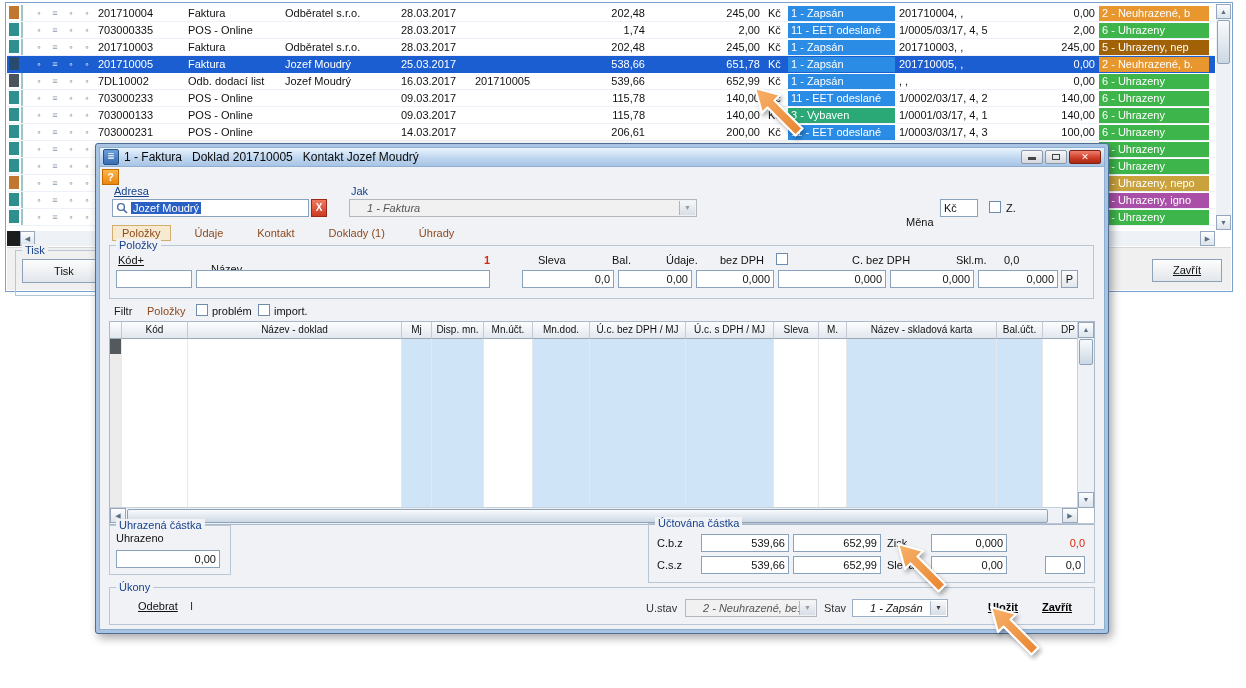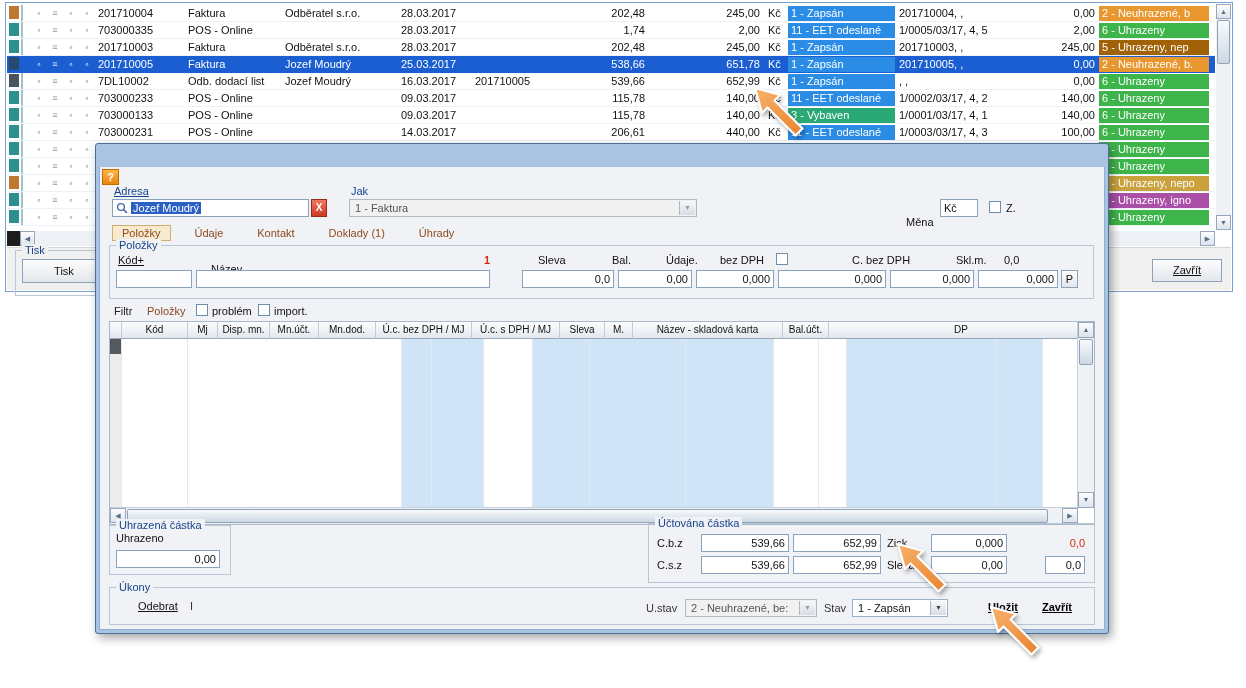--- a/index.html
+++ b/index.html
@@ -80,21 +80,21 @@
   .fld{position:absolute;height:18px;background:#fff;border:1px solid #89a3be;box-sizing:border-box;
        display:flex;align-items:center;padding:0 3px;overflow:hidden;}
   .fld.num{justify-content:flex-end;}
   .selval{background:#2a5fc4;color:#fff;padding:0 2px;}
   .mag{flex:none;margin-right:3px;}
   .xbtn{position:absolute;width:16px;height:18px;box-sizing:border-box;border:1px solid #992a18;
         background:linear-gradient(#f07860,#cc3a22);color:#fff;font-weight:bold;font-size:10px;
         text-align:center;line-height:16px;}
   .xbtn::before{content:"X";}
   .combo{position:absolute;height:18px;box-sizing:border-box;border:1px solid #9ab0c6;background:#fff;
-         display:flex;align-items:center;padding:0 18px 0 5px;overflow:hidden;white-space:nowrap;}
+         display:flex;align-items:center;padding:0 18px 0 17px;overflow:hidden;white-space:nowrap;font-style:italic;}
   .combo .ca{position:absolute;right:1px;top:1px;bottom:1px;width:15px;
              background:linear-gradient(#f5f7f9,#d8dee6);border-left:1px solid #a8b8c8;
              text-align:center;font-size:7px;line-height:14px;color:#444;}
   .combo .ca::before{content:"▼";}
   .combo.dis{background:#f1f1f1;color:#555;border-color:#b2b8c0;}
   .combo.dis .ca{color:#999;}
   .chk{position:absolute;width:12px;height:12px;background:#fff;border:1px solid #6e8cac;box-sizing:border-box;}
   #tabs{position:absolute;left:12px;top:57px;display:flex;gap:14px;height:18px;align-items:center;}
   .tab{padding:2px 10px;color:#8c4a1e;white-space:nowrap;}
   .tab.sel{background:#f7ead0;border:1px solid #d2ae6e;padding:1px 9px;}
@@ -319,21 +319,21 @@
           <div class="cell c-icon">∘</div>
           <div class="cell c-icon">≡</div>
           <div class="cell c-icon">∘</div>
           <div class="cell c-icon">∘</div>
           <div class="cell c-doc">703000231</div>
           <div class="cell c-type">POS - Online</div>
           <div class="cell c-contact"></div>
           <div class="cell c-date">14.03.2017</div>
           <div class="cell c-ref"></div>
           <div class="cell c-amt1">206,61</div>
-          <div class="cell c-amt2">440,00</div>
+          <div class="cell c-amt2">200,00</div>
           <div class="cell c-cur">Kč</div>
           <div class="cell c-st1">
             <span class="badge" style="background: rgb(43, 140, 230);">11 - EET odeslané</span>
           </div>
           <div class="cell c-refr">1/0003/03/17, 4, 3</div>
           <div class="cell c-amt3">100,00</div>
           <div class="cell c-st2">
             <span class="badge" style="background: rgb(61, 181, 74);">6 - Uhrazeny</span>
           </div>
         </div>
@@ -473,20 +473,33 @@
     <div id="app-footer">
       <div class="grp" style="left:8px;top:2px;width:97px;height:46px;">
         <span class="legend" style="background:#f0f0f0;">Tisk</span>
         <div class="btn" style="left:6px;top:8px;width:84px;height:24px;line-height:22px;">Tisk</div>
       </div>
       <div class="btn" style="right:9px;top:11px;width:70px;height:23px;line-height:21px;"><span class="u">Zavřít</span></div>
     </div>
   </div>
 
   <div id="dlg">
+    <div id="dlg-title">
+      <span class="t-icon"></span>
+      <span id="dlg-title-text">1 - Faktura   Doklad 201710005   Kontakt Jozef Moudrý</span>
+      <span class="wbtns">
+        <span class="wb btn-min">
+            <i></i>
+          </span>
+        <span class="wb btn-max">
+            <i></i>
+          </span>
+        <span class="wb btn-close"></span>
+      </span>
+    </div>
     <div id="dlg-body">
 
       <div id="help">?</div>
 
       <span class="lbl navy" style="left:14px;top:18px;text-decoration:underline;">Adresa</span>
       <div class="fld" style="left:12px;top:32px;width:197px;">
         <svg class="mag" width="12" height="12" viewBox="0 0 12 12">
             <circle cx="5" cy="5" r="3.4" fill="none" stroke="#4a6fa5" stroke-width="1.4"></circle>
             <line x1="7.6" y1="7.6" x2="11" y2="11" stroke="#4a6fa5" stroke-width="1.6"></line>
           </svg>
@@ -559,20 +572,21 @@
       <span class="lbl maroon" style="left:47px;top:138px;">Položky</span>
       <span class="chk" style="left:96px;top:137px;"></span>
       <span class="lbl" style="left:112px;top:138px;">problém</span>
       <span class="chk" style="left:158px;top:137px;"></span>
       <span class="lbl" style="left:174px;top:138px;">import.</span>
 
       <div id="grid">
         <div id="grid-head">
             <div class="ghc" style="width: 12px;"></div>
             <div class="ghc" style="width: 66px;">Kód</div>
+            <div class="ghc" style="width: 214px;">Název - doklad</div>
             <div class="ghc" style="width: 30px;">Mj</div>
             <div class="ghc" style="width: 52px;">Disp. mn.</div>
             <div class="ghc" style="width: 49px;">Mn.účt.</div>
             <div class="ghc" style="width: 57px;">Mn.dod.</div>
             <div class="ghc" style="width: 96px;">Ú.c. bez DPH / MJ</div>
             <div class="ghc" style="width: 88px;">Ú.c. s DPH / MJ</div>
             <div class="ghc" style="width: 45px;">Sleva</div>
             <div class="ghc" style="width: 28px;">M.</div>
             <div class="ghc" style="width: 150px;">Název - skladová karta</div>
             <div class="ghc" style="width: 46px;">Bal.účt.</div>

